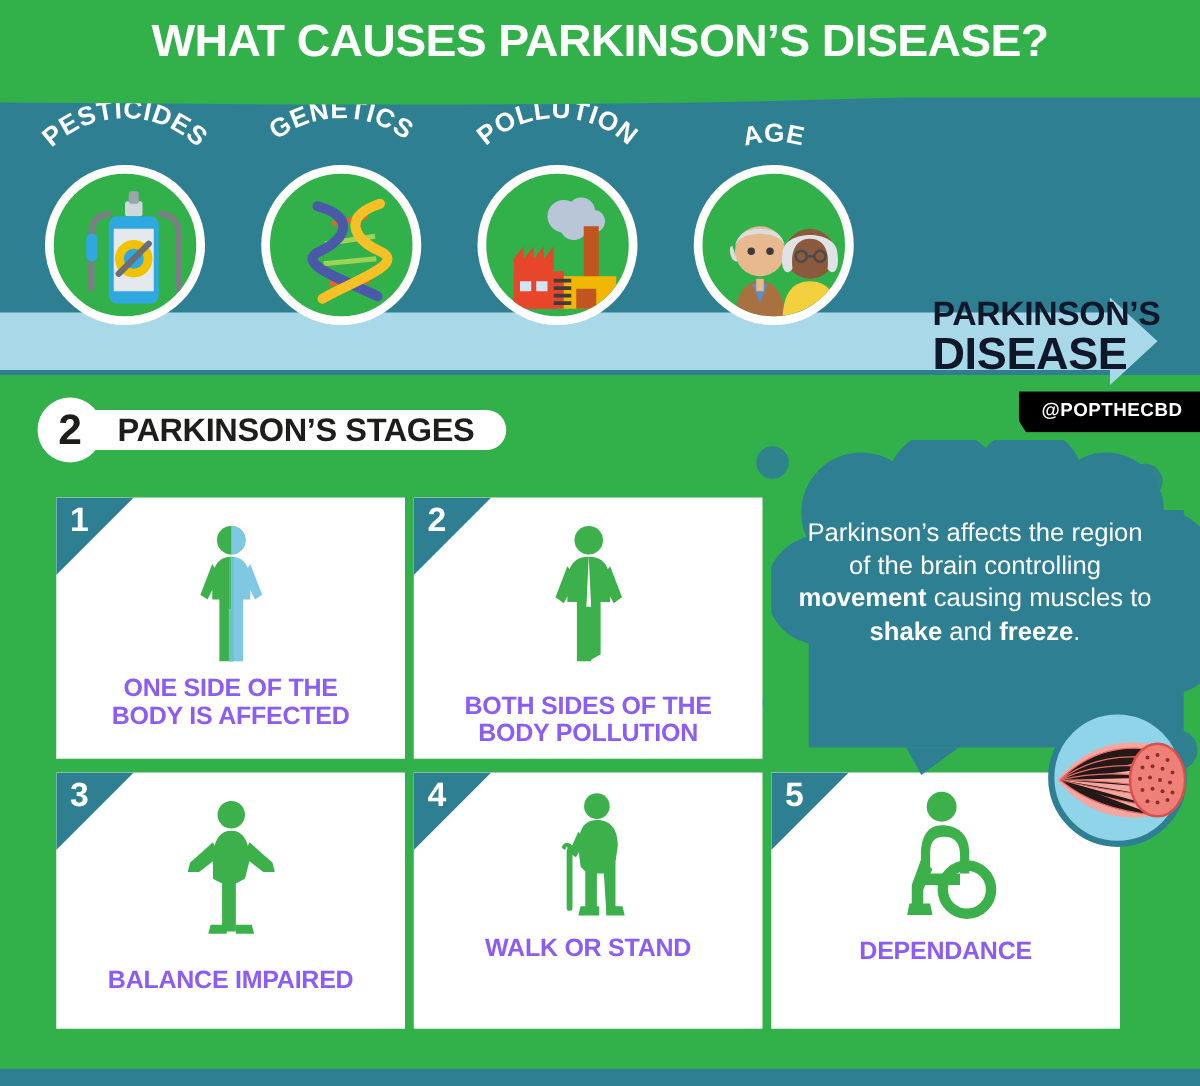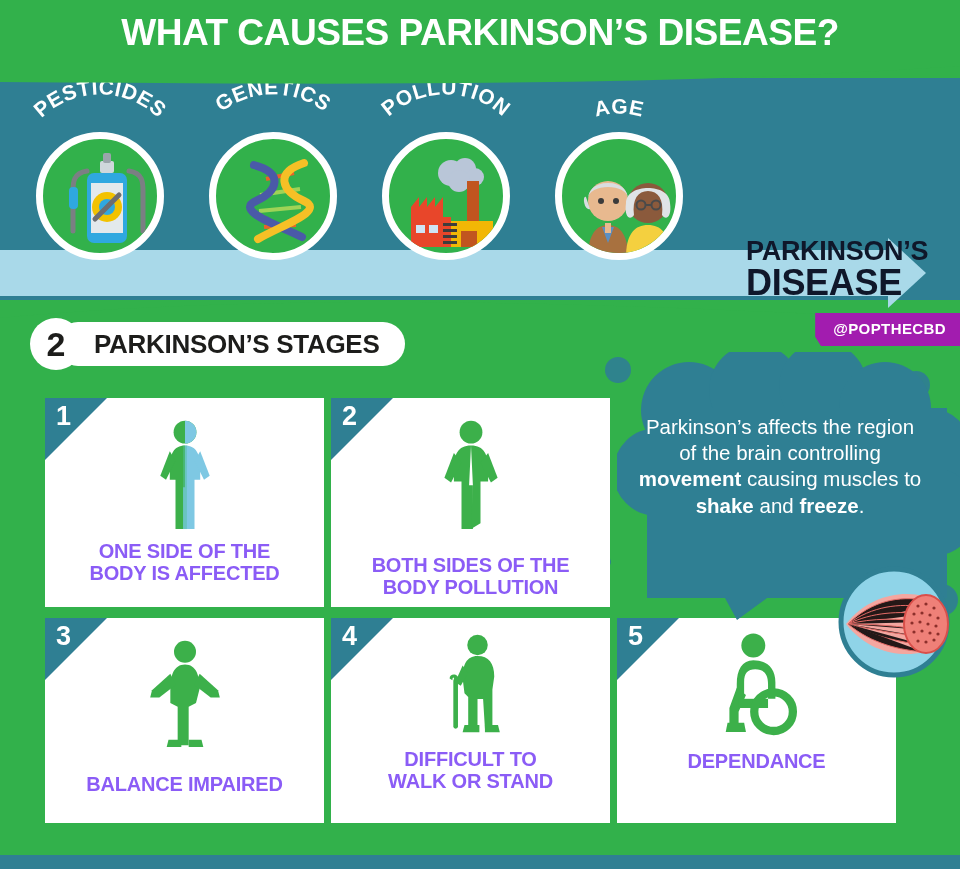--- a/index.html
+++ b/index.html
@@ -108,29 +108,29 @@
   .sec-header { position: absolute; left: 30px; top: 318px; z-index: 8;
     display: flex; align-items: center; }
   .sec-num {
     width: 52px; height: 52px; border-radius: 50%;
     background: #ffffff; color: #1d1d1b;
     font-size: 34px; font-weight: bold;
     display: flex; align-items: center; justify-content: center;
     position: relative; z-index: 2;
   }
   .sec-pill {
-    height: 44px; background: #ffffff; border-radius: 22px;
+    height: 32px; background: #ffffff; border-radius: 22px;
     display: flex; align-items: center;
     padding: 0 26px 0 38px; margin-left: -26px;
     color: #1d1d1b; font-size: 26px; font-weight: bold;
     letter-spacing: -0.3px; white-space: nowrap;
   }
   .watermark {
     position: absolute; right: 0px; top: 313px;
-    background: #a21caf; color: #ffffff;
+    background: #000000; color: #ffffff;
     font-size: 15px; font-weight: bold; letter-spacing: 0.4px;
     padding: 7px 14px 9px 18px;
     z-index: 8;
     clip-path: polygon(0 0, 100% 0, 100% 100%, 4% 100%, 0 72%);
   }
 
   
   .card {
     position: absolute;
     background: #ffffff;
@@ -454,21 +454,20 @@
           <path d="M50 26 C38 26 34 36 34 50 L36 66 L40 70 L40 104 L50 104 L50 72 L56 72 L58 104 L66 104 L66 62 L68 48 C68 34 62 26 50 26 Z"></path>
           <path d="M34 36 L26 54 L32 58 L40 44 Z"></path>
           <rect x="24" y="50" width="5" height="54" rx="2.5"></rect>
           <path d="M20 50 C20 44 30 44 30 52 L25 52 C25 48 23 48 23 52 Z"></path>
           <path d="M36 100 L52 100 L52 108 L34 108 Z"></path>
           <path d="M58 100 L72 100 L74 108 L58 108 Z"></path>
         </g>
       </svg>
     </div>
     <div class="card-label" style="top:130px;">
-      <div>DIFFICULT TO</div>
       <div>WALK OR STAND</div>
     </div>
   </div>
 
   <div class="card" style="left:617px; top:618px; width:279px; height:205px;">
     <div class="card-corner"></div>
     <div class="card-num">5</div>
     <div class="card-fig" style="top:8px; height:118px;">
       <svg viewBox="0 0 100 118" width="92" height="110">
         <g fill="#3cb04a">

